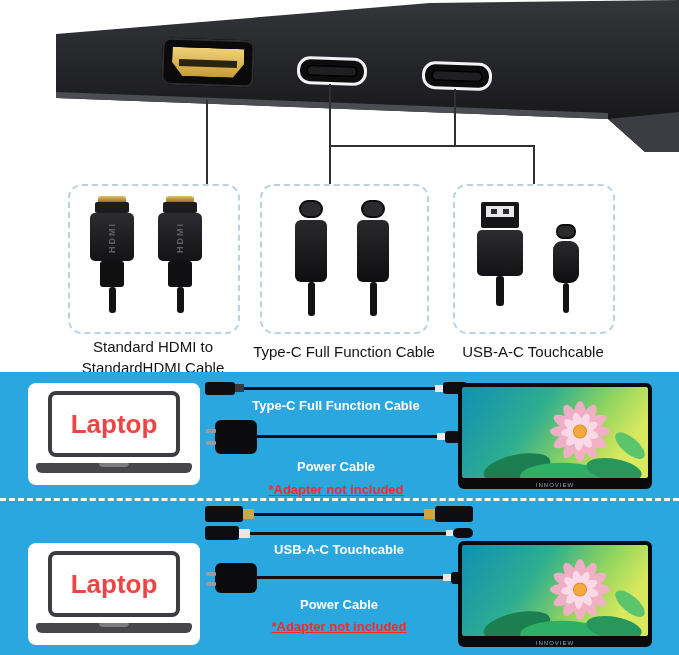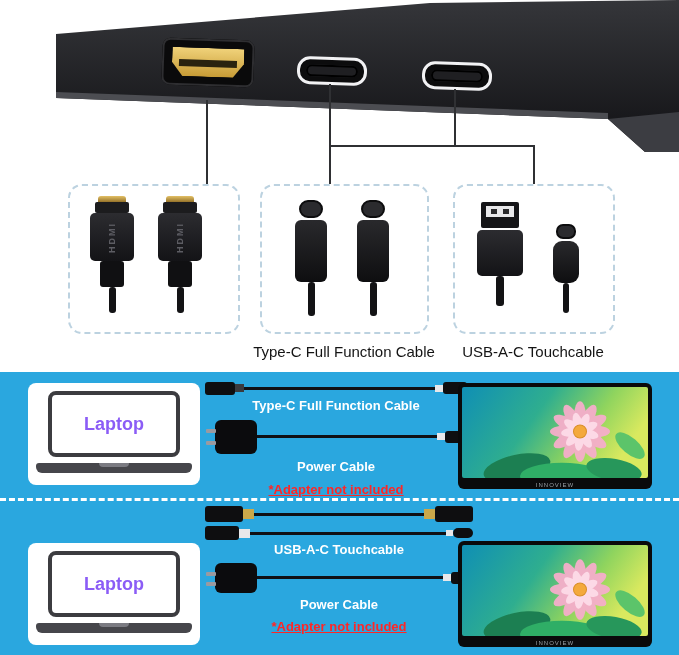--- a/index.html
+++ b/index.html
@@ -72,21 +72,21 @@
   #gl3{left:443px;top:341px;width:180px;}
 
   
   .blue{position:absolute;left:0;top:372px;width:679px;height:283px;background:#2aa7df;}
   .rowa{position:absolute;left:0;top:0;width:100%;height:126px;}
   .rowb{position:absolute;left:0;top:126px;width:100%;height:154px;border-top:3px dashed #ffffff;}
 
   .laptop-card{position:absolute;width:172px;height:102px;background:#fff;border-radius:8px;}
   .lt-screen{position:absolute;left:20px;top:8px;width:124px;height:58px;border:4px solid #3c3c40;
              border-radius:8px;display:flex;align-items:center;justify-content:center;background:#fff;}
-  .lt-text{color:#8b5cf6;font-weight:bold;font-size:18px;}
+  .lt-text{color:#ef4444;font-weight:bold;font-size:26px;}
   .lt-base{position:absolute;left:8px;top:80px;width:156px;height:10px;background:#46464b;border-radius:3px 3px 6px 6px;}
   .lt-notch{position:absolute;left:50%;transform:translateX(-50%);top:80px;width:30px;height:4px;
             background:#7b7b82;border-radius:0 0 4px 4px;}
 
   .mid{position:absolute;display:flex;flex-direction:column;align-items:center;}
   #mid1{left:205px;top:8px;width:262px;gap:3px;}
   #mid2{left:205px;top:4px;width:268px;gap:2px;}
   .cgr{width:100%;display:flex;align-items:center;}
   .plug{background:#0e0e10;border-radius:3px;}
   .tipg{background:#caa84a;} .tipw{background:#e8e8ea;} .tipd{background:#3a3a3e;}
@@ -229,20 +229,24 @@
       <div class="ac-body"></div>
       <div class="ac-cable"></div>
     </div>
     <div class="sc-conn">
       <div class="sc-tip"></div>
       <div class="sc-body"></div>
       <div class="sc-cable"></div>
     </div>
   </div>
 
+  <div class="glabel" id="gl1">
+    <span>Standard HDMI to</span><br>
+    <span>StandardHDMI Cable</span>
+  </div>
   <div class="glabel" id="gl2">Type-C Full Function Cable</div>
   <div class="glabel" id="gl3">USB-A-C Touchcable</div>
 
   <div class="blue">
 
     <div class="rowa">
       <div class="laptop-card" style="left:28px;top:11px;">
         <div class="lt-screen">
           <span class="lt-text">Laptop</span>
         </div>

